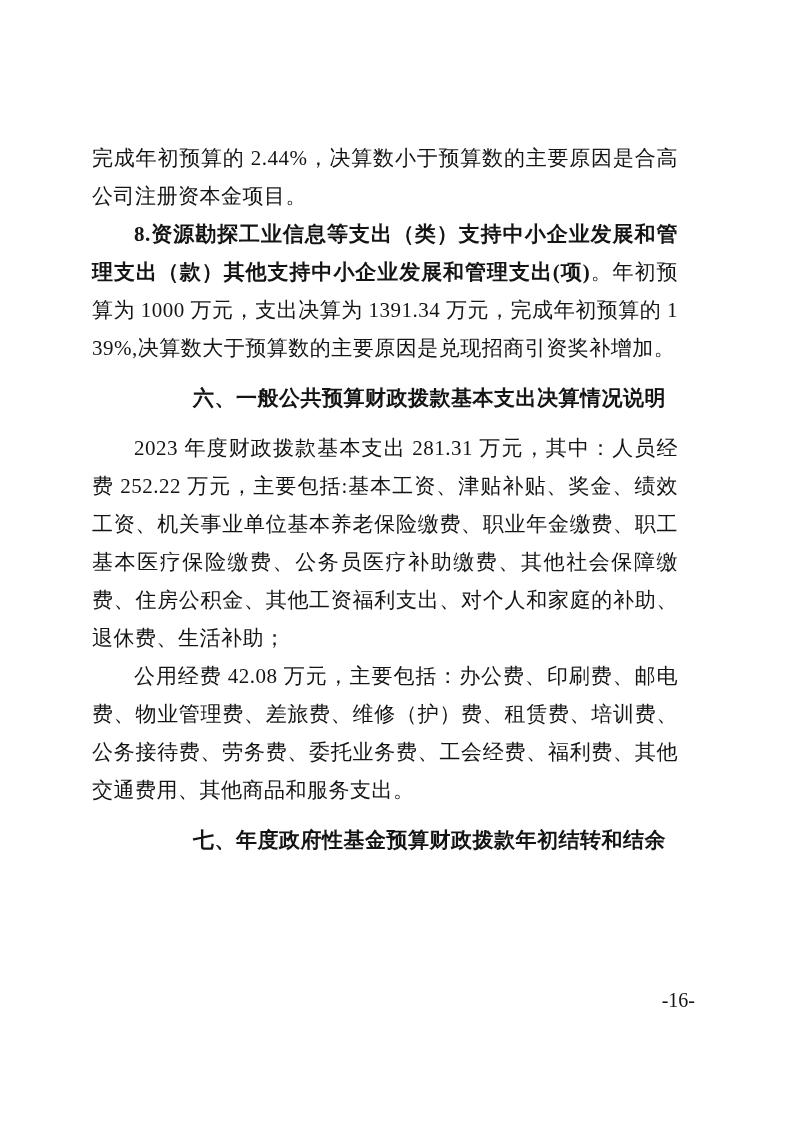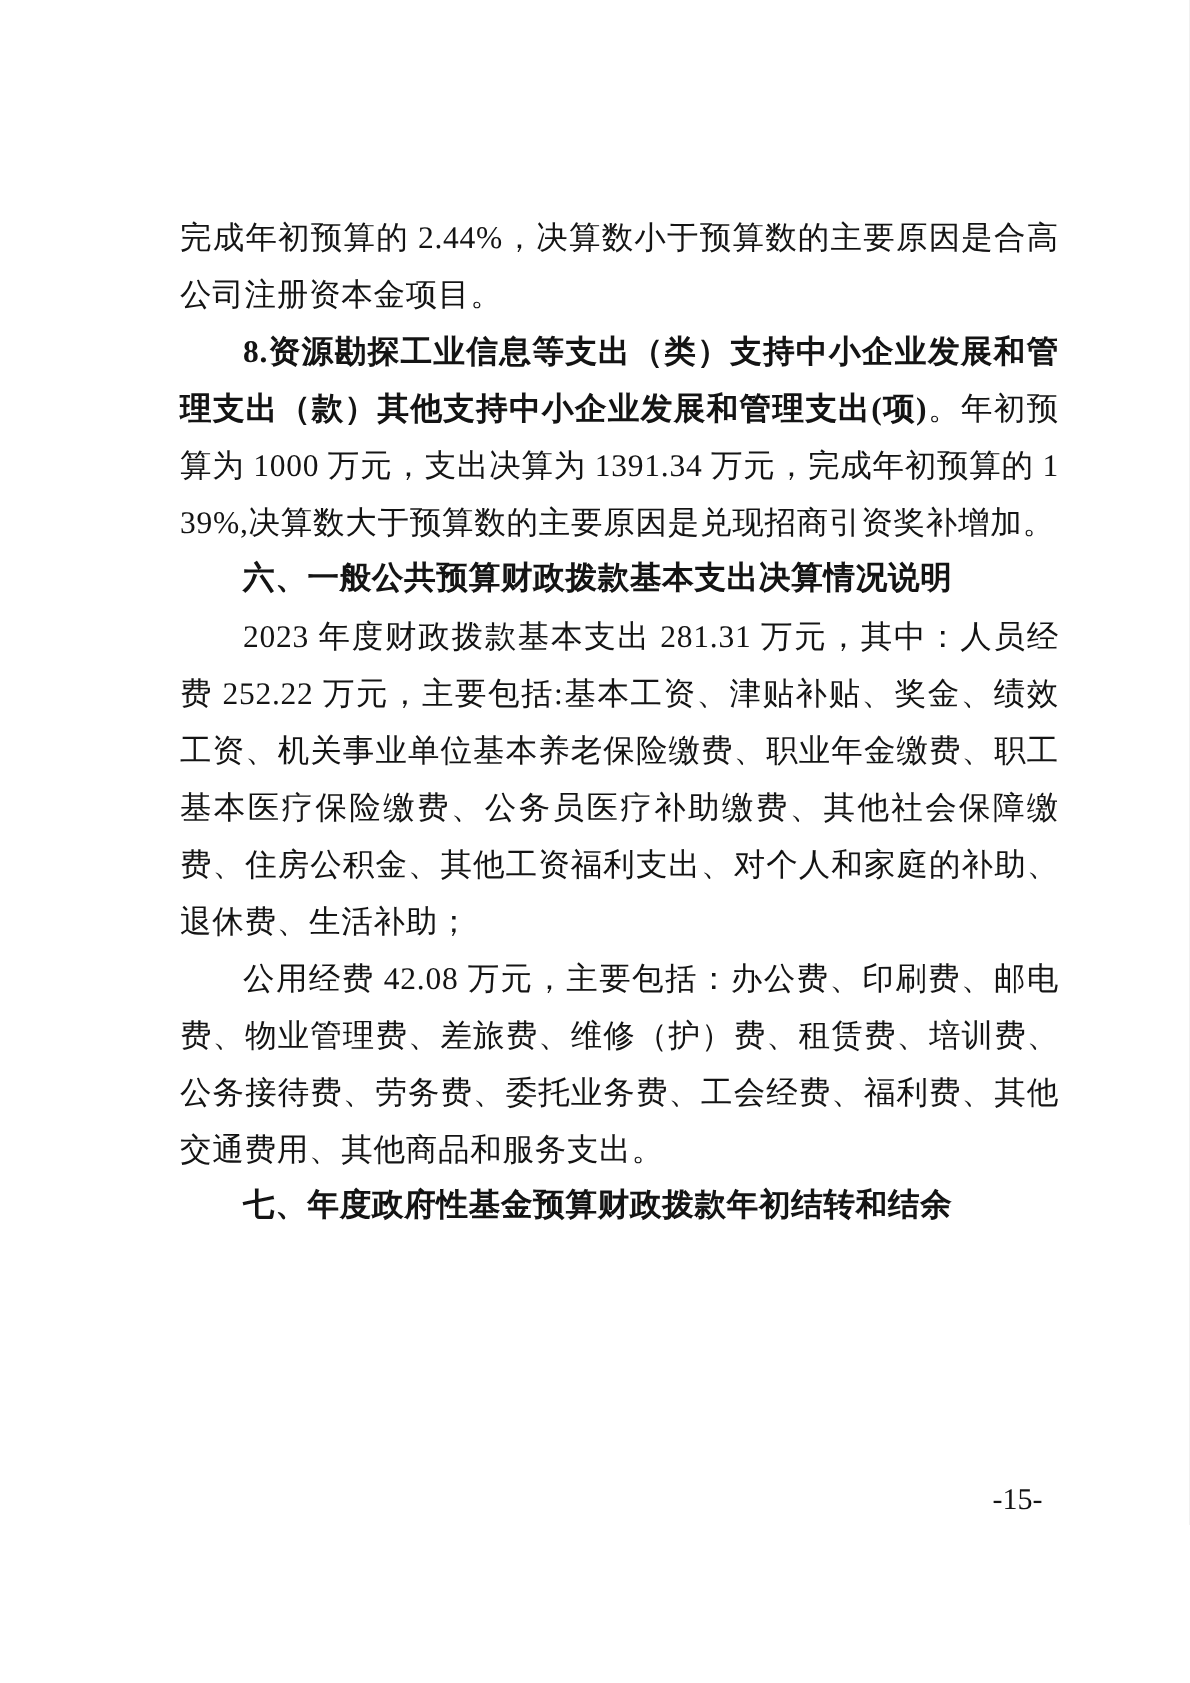--- a/index.html
+++ b/index.html
@@ -8,46 +8,47 @@
     width: 793px;
     height: 1122px;
     margin: 0 auto;
     background: #ffffff;
     color: #141414;
     font-family: "Liberation Serif", "DejaVu Serif", serif;
     overflow: hidden;
   }
   .content {
     position: absolute;
-    left: 120px;
+    left: 92px;
     top: 139px;
     width: 586px;
   }
   .para {
     margin: 0;
     font-size: 21px;
     line-height: 38px;
     text-align: justify;
     text-indent: 2em;
     letter-spacing: 0.5px;
     word-break: break-all;
   }
   .para.no-indent { text-indent: 0; }
   .lead {
     font-weight: 700;
     font-family: Liberation Serif, serif;
   }
   .heading {
-    margin: 0;
+    margin: 12px;
     font-size: 21px;
     line-height: 38px;
     font-weight: 700;
     font-family: "Liberation Sans", "DejaVu Sans", sans-serif;
     text-indent: 2em;
     letter-spacing: 0.5px;
+    text-align: right;
   }
   .page-number {
     position: absolute;
     top: 989px;
     right: 98px;
     font-size: 20px;
     line-height: 22px;
     font-family: "Liberation Serif", "DejaVu Serif", serif;
     color: #141414;
     text-align: right;
@@ -68,14 +69,14 @@
 
     <p class="para"><span>2023 年度财政拨款基本支出 281.31 万元，其中：人员经费 252.22 万元，主要包括:基本工资、津贴补贴、奖金、绩效工资、机关事业单位基本养老保险缴费、职业年金缴费、职工基本医疗保险缴费、公务员医疗补助缴费、其他社会保障缴费、住房公积金、其他工资福利支出、对个人和家庭的补助、退休费、生活补助；</span></p>
 
     <p class="para"><span>公用经费 42.08 万元，主要包括：办公费、印刷费、邮电费、物业管理费、差旅费、维修（护）费、租赁费、培训费、公务接待费、劳务费、委托业务费、工会经费、福利费、其他交通费用、其他商品和服务支出。</span></p>
 
     <h2 class="heading"><span>七、年度政府性基金预算财政拨款年初结转和结余</span></h2>
 
 
   </main>
 
-  <div class="page-number">-15-</div>
+  <div class="page-number">-16-</div>
 </div>
 
 </body></html>

